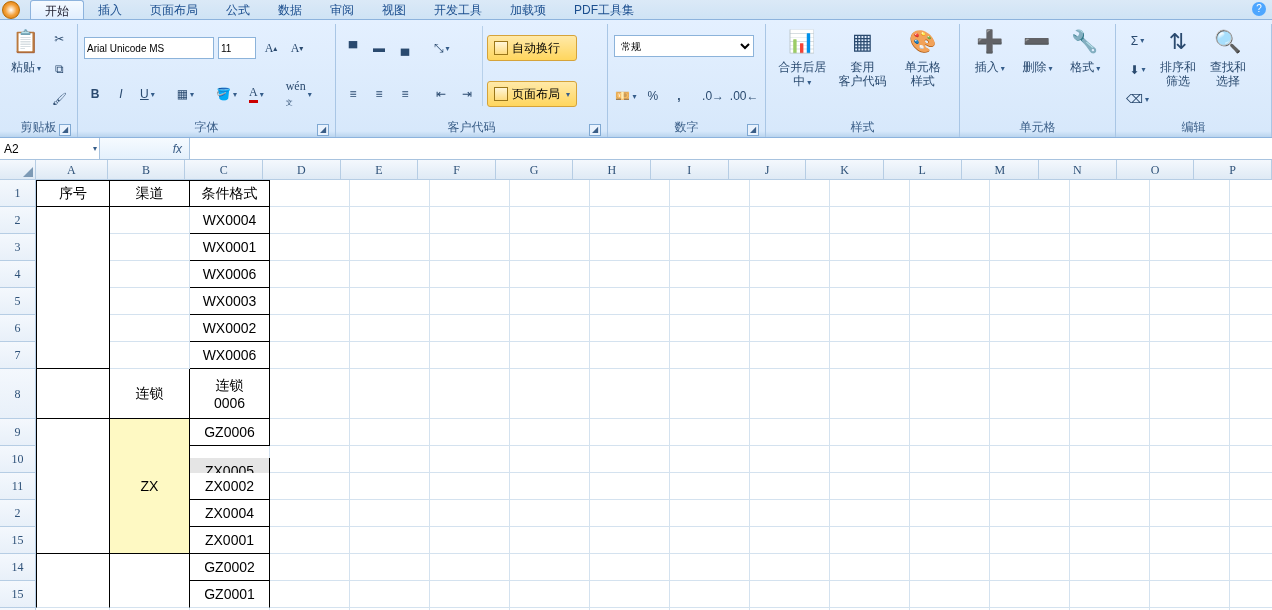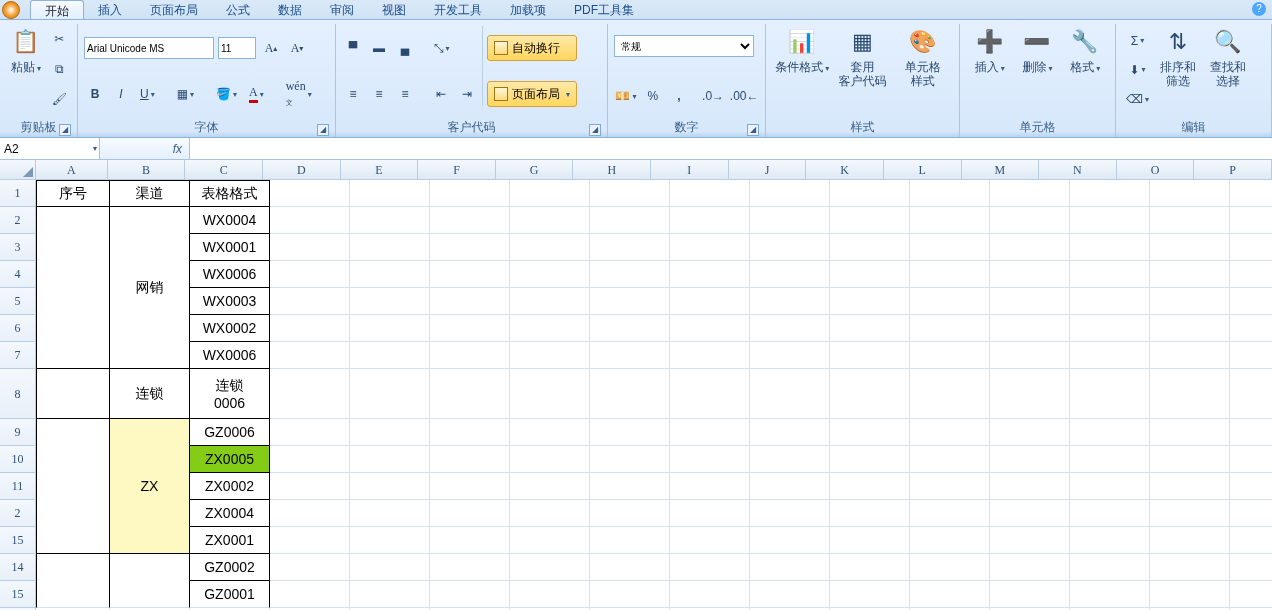--- a/index.html
+++ b/index.html
@@ -203,21 +203,21 @@
       </div>
     </div>
       </div>
     <div class="group-label"><span>数字</span><span class="dlg">◢</span></div>
   </div>
 
   <div class="group" style="width:194px">
     <div class="group-body" style="justify-content:space-around;width:100%">
       <div class="big-btn" style="width:56px">
           <div class="ic">📊</div>
-          <div class="lbl"><span>条件格式</span><span class="dd-arrow">▾</span></div>
+          <div class="lbl"><span>合并后居中</span><span class="dd-arrow">▾</span></div>
         </div>
       <div class="big-btn" style="width:56px">
           <div class="ic">▦</div>
           <div class="lbl" style="white-space:pre">套用
 客户代码</div>
         </div>
       <div class="big-btn" style="width:56px">
           <div class="ic">🎨</div>
           <div class="lbl" style="white-space:pre">单元格
 样式</div>
@@ -568,40 +568,39 @@
       <div class="cell" style="left: 634px; top: 428px; width: 80px; height: 27px;"></div>
       <div class="cell" style="left: 714px; top: 428px; width: 80px; height: 27px;"></div>
       <div class="cell" style="left: 794px; top: 428px; width: 80px; height: 27px;"></div>
       <div class="cell" style="left: 874px; top: 428px; width: 80px; height: 27px;"></div>
       <div class="cell" style="left: 954px; top: 428px; width: 80px; height: 27px;"></div>
       <div class="cell" style="left: 1034px; top: 428px; width: 80px; height: 27px;"></div>
       <div class="cell" style="left: 1114px; top: 428px; width: 80px; height: 27px;"></div>
       <div class="cell" style="left: 1194px; top: 428px; width: 80px; height: 27px;"></div>
       <div class="cell bt bl br bb" style="left: 0px; top: 0px; width: 74px; height: 27px; background: rgb(255, 255, 255);">序号</div>
       <div class="cell bt br bb" style="left: 74px; top: 0px; width: 80px; height: 27px; background: rgb(255, 255, 255);">渠道</div>
-      <div class="cell bt br bb" style="left: 154px; top: 0px; width: 80px; height: 27px; background: rgb(255, 255, 255);">表格格式</div>
+      <div class="cell bt br bb" style="left: 154px; top: 0px; width: 80px; height: 27px; background: rgb(255, 255, 255);">条件格式</div>
       <div class="cell bl br bb" style="left: 0px; top: 27px; width: 74px; height: 162px; background: rgb(255, 255, 255);"></div>
       <div class="cell bl br bb" style="left: 0px; top: 189px; width: 74px; height: 50px; background: rgb(255, 255, 255);"></div>
       <div class="cell bl br bb" style="left: 0px; top: 239px; width: 74px; height: 135px; background: rgb(255, 255, 255);"></div>
       <div class="cell bl br" style="left: 0px; top: 374px; width: 74px; height: 54px; background: rgb(255, 255, 255);"></div>
-      <div class="cell br bb" style="left: 74px; top: 27px; width: 80px; height: 162px; background: rgb(255, 255, 255);">网销</div>
       <div class="cell br bb" style="left: 74px; top: 189px; width: 80px; height: 50px; background: rgb(255, 255, 255);">连锁</div>
       <div class="cell br bb" style="left: 74px; top: 239px; width: 80px; height: 135px; background: #fef9c3;">ZX</div>
       <div class="cell br" style="left: 74px; top: 374px; width: 80px; height: 54px; background: rgb(255, 255, 255);"></div>
       <div class="cell br bb" style="left: 154px; top: 27px; width: 80px; height: 27px; background: rgb(255, 255, 255);">WX0004</div>
       <div class="cell br bb" style="left: 154px; top: 54px; width: 80px; height: 27px; background: rgb(255, 255, 255);">WX0001</div>
       <div class="cell br bb" style="left: 154px; top: 81px; width: 80px; height: 27px; background: rgb(255, 255, 255);">WX0006</div>
       <div class="cell br bb" style="left: 154px; top: 108px; width: 80px; height: 27px; background: rgb(255, 255, 255);">WX0003</div>
       <div class="cell br bb" style="left: 154px; top: 135px; width: 80px; height: 27px; background: rgb(255, 255, 255);">WX0002</div>
       <div class="cell br bb" style="left: 154px; top: 162px; width: 80px; height: 27px; background: rgb(255, 255, 255);">WX0006</div>
       <div class="cell br bb" style="left: 154px; top: 189px; width: 80px; height: 50px; background: rgb(255, 255, 255); flex-direction: column;">
         <div>连锁</div>
         <div>0006</div>
       </div>
       <div class="cell br bb" style="left: 154px; top: 239px; width: 80px; height: 27px; background: rgb(255, 255, 255);">GZ0006</div>
-      <div class="cell br bb" style="left: 154px; top: 266px; width: 80px; height: 27px; background: #84cc16;">ZX0005</div>
+      <div class="cell br bb" style="left: 154px; top: 278px; width: 80px; height: 27px; background: #e5e5e5;">ZX0005</div>
       <div class="cell br bb" style="left: 154px; top: 293px; width: 80px; height: 27px; background: rgb(255, 255, 255);">ZX0002</div>
       <div class="cell br bb" style="left: 154px; top: 320px; width: 80px; height: 27px; background: rgb(255, 255, 255);">ZX0004</div>
       <div class="cell br bb" style="left: 154px; top: 347px; width: 80px; height: 27px; background: rgb(255, 255, 255);">ZX0001</div>
       <div class="cell br bb" style="left: 154px; top: 374px; width: 80px; height: 27px; background: rgb(255, 255, 255);">GZ0002</div>
       <div class="cell br" style="left: 154px; top: 401px; width: 80px; height: 27px; background: rgb(255, 255, 255);">GZ0001</div>
     </div>
 </div>
 
 </body></html>

